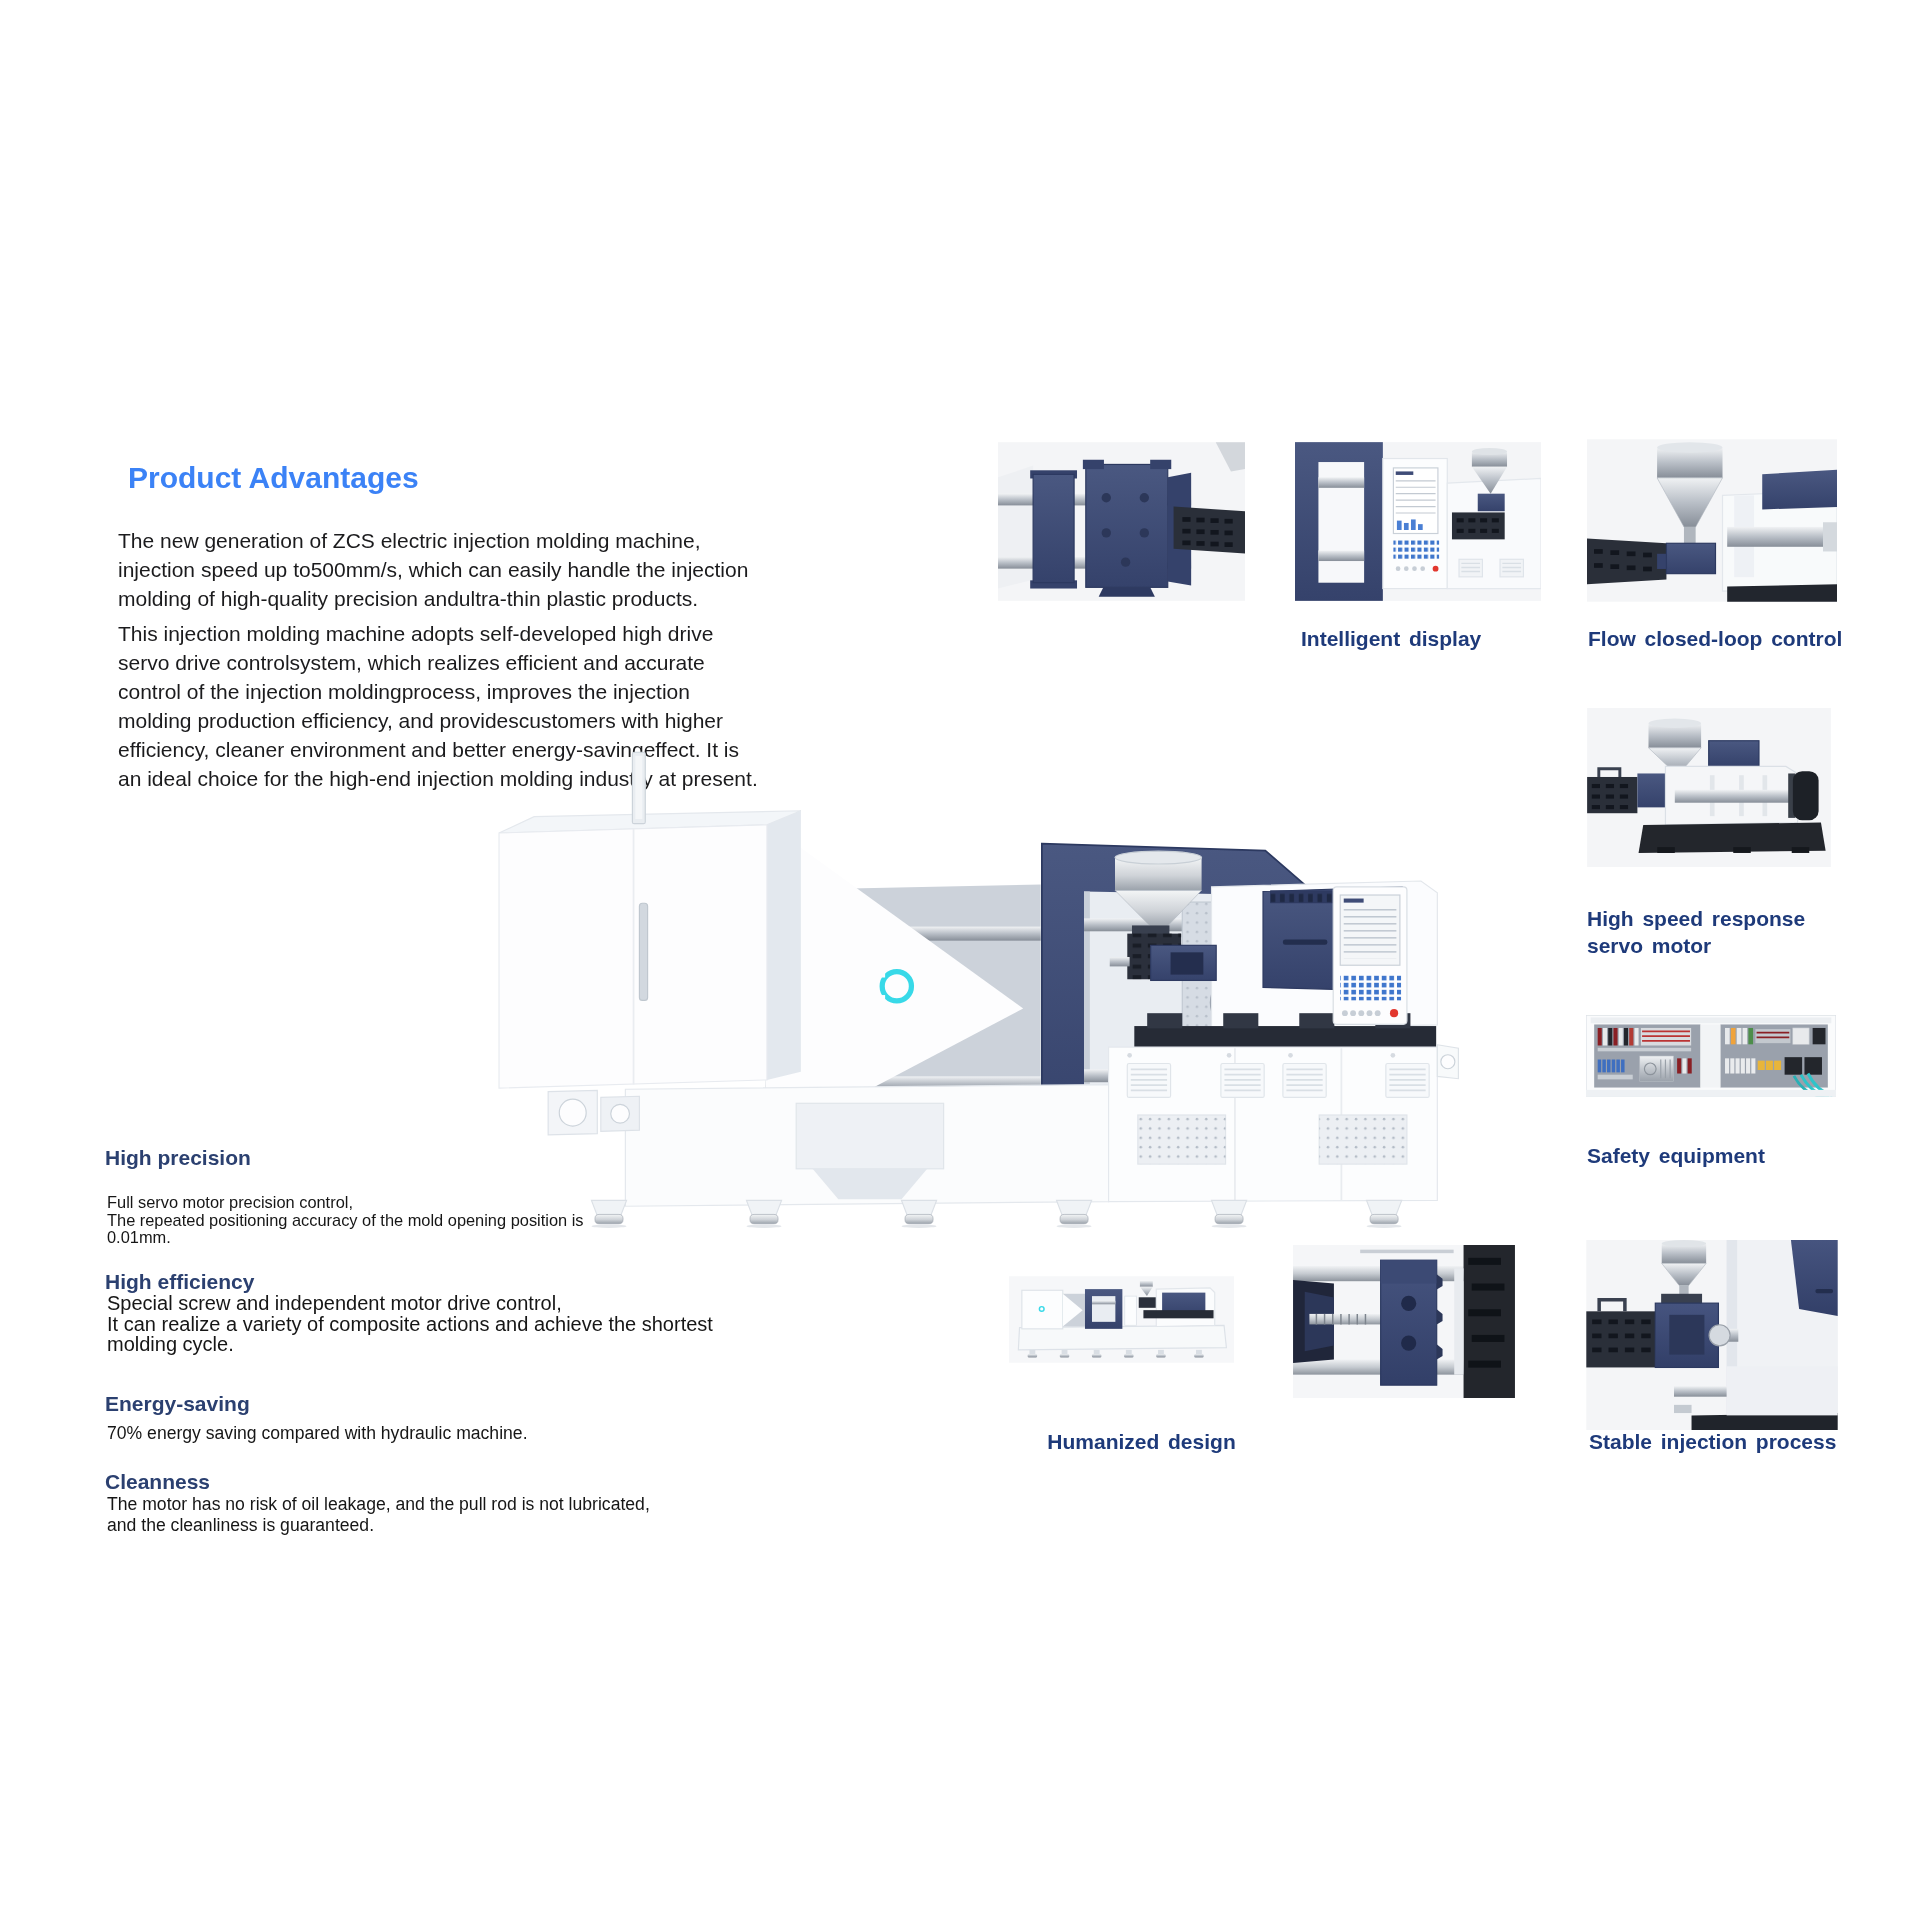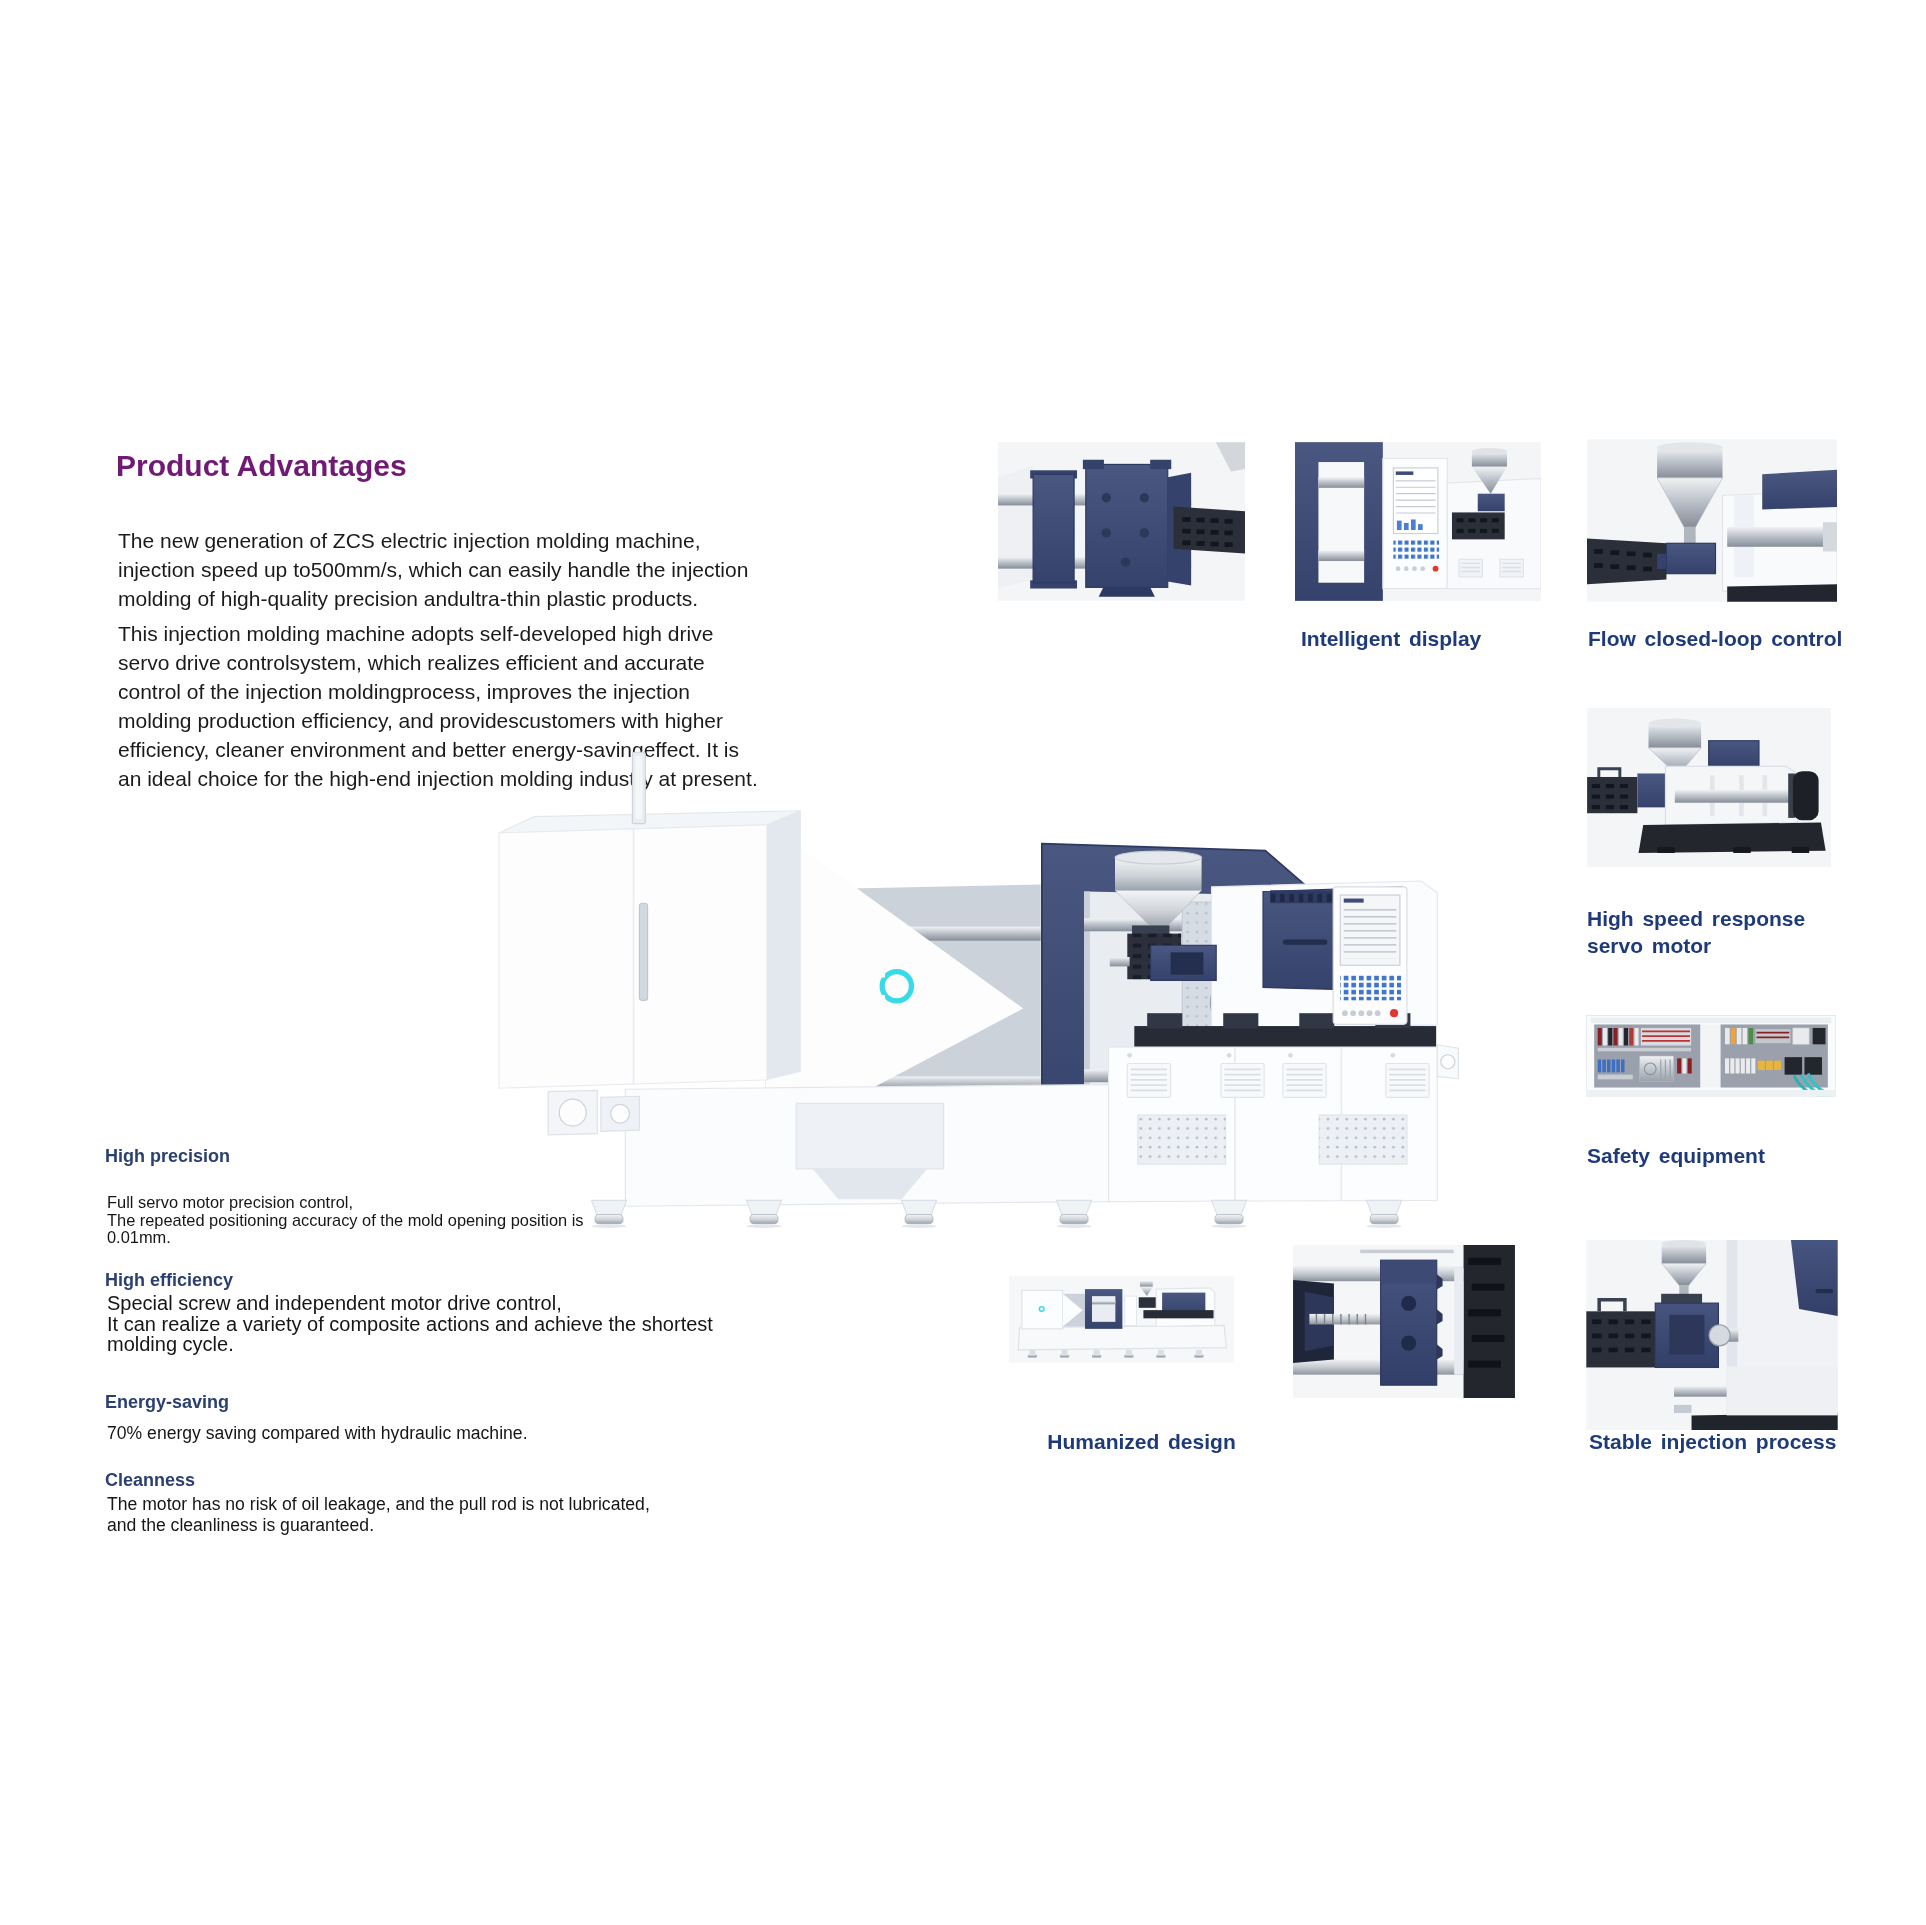--- a/index.html
+++ b/index.html
@@ -7,22 +7,22 @@
     width:1926px;height:1926px;background:#ffffff;overflow:hidden;
     font-family:"Liberation Sans","DejaVu Sans",sans-serif;
     -webkit-font-smoothing:antialiased;
   }
   .page{position:relative;width:1926px;height:1926px;background:#ffffff;}
   .abs{position:absolute;}
   .prelines{white-space:pre-line;}
 
   
   .title{
-    left:116px;top:449px;margin:0;
-    font-size:30px;font-weight:bold;color:#701a75;letter-spacing:0px;
+    left:116px;top:449px;margin:12px;
+    font-size:30px;font-weight:bold;color:#3b82f6;letter-spacing:0px;
   }
   .intro{left:118px;top:526px;width:796px;color:#1b1b1d;}
   .intro p{margin:0 0 5.9px 0;font-size:21px;line-height:29px;}
 
   
   .feature{display:block;margin:0;padding:0;}
   .feature svg{display:block;}
   .fcap{
     position:absolute;margin:0;
     font-size:21px;line-height:27px;font-weight:bold;color:#1e3a7a;
@@ -41,21 +41,21 @@
   .cp2{left:1588px;top:625px;}
   .cp3{left:1587px;top:885px;margin-top:20px;}
   .cp4{left:1587px;top:1142px;}
   .cp5{left:1001px;top:1428px;text-align:center;}
   .cp6{left:1301px;top:1428px;}
   .cp7{left:1589px;top:1428px;}
 
   
   .sec h2{
     position:absolute;margin:0;
-    font-size:18px;font-weight:bold;color:#2b4070;
+    font-size:21px;font-weight:bold;color:#2b4070;
   }
   .sec p{
     position:absolute;margin:0;color:#161616;white-space:pre-line;width:644px;
   }
   .s0 h2{left:105px;top:1146px;}
   .s0 p{left:107px;top:1194px;font-size:16.4px;line-height:17.6px;}
   .s1 h2{left:105px;top:1270px;}
   .s1 p{left:107px;top:1293px;font-size:20px;line-height:20.5px;}
   .s2 h2{left:105px;top:1392px;}
   .s2 p{left:107px;top:1423px;font-size:17.6px;line-height:21px;}

